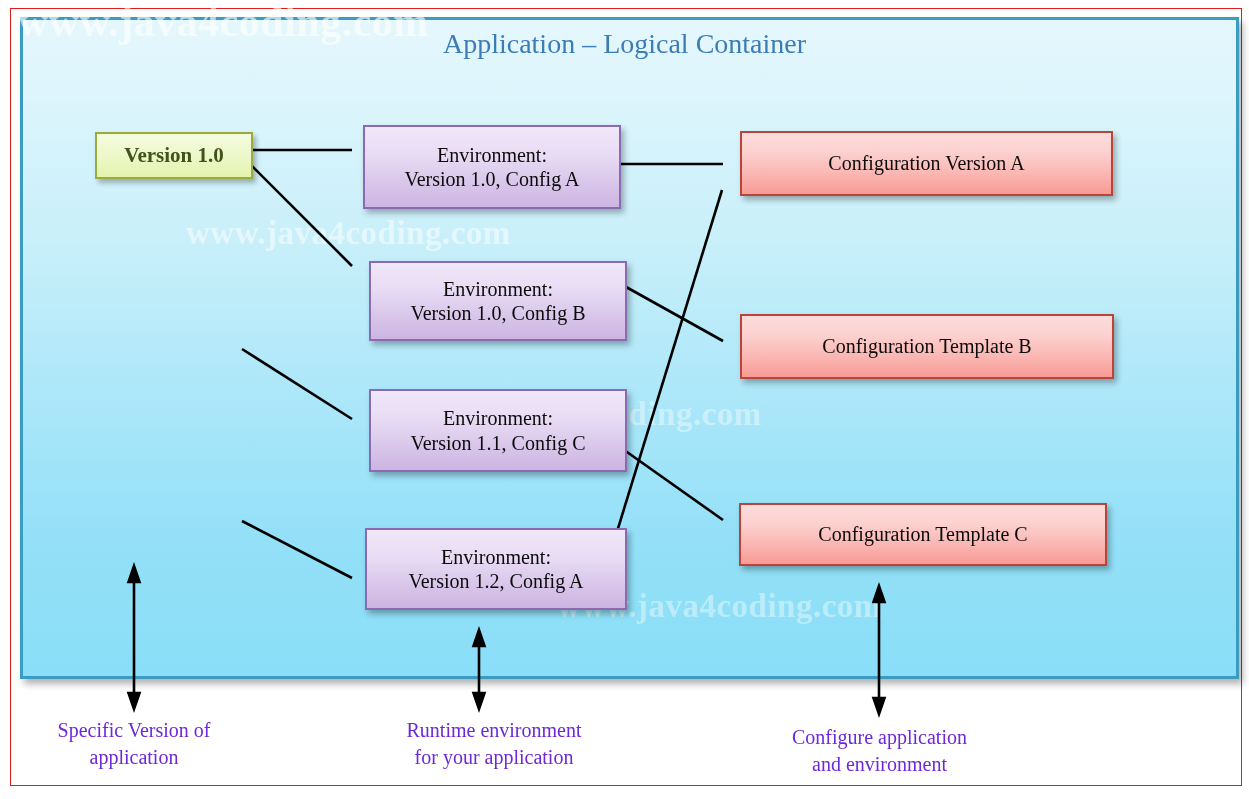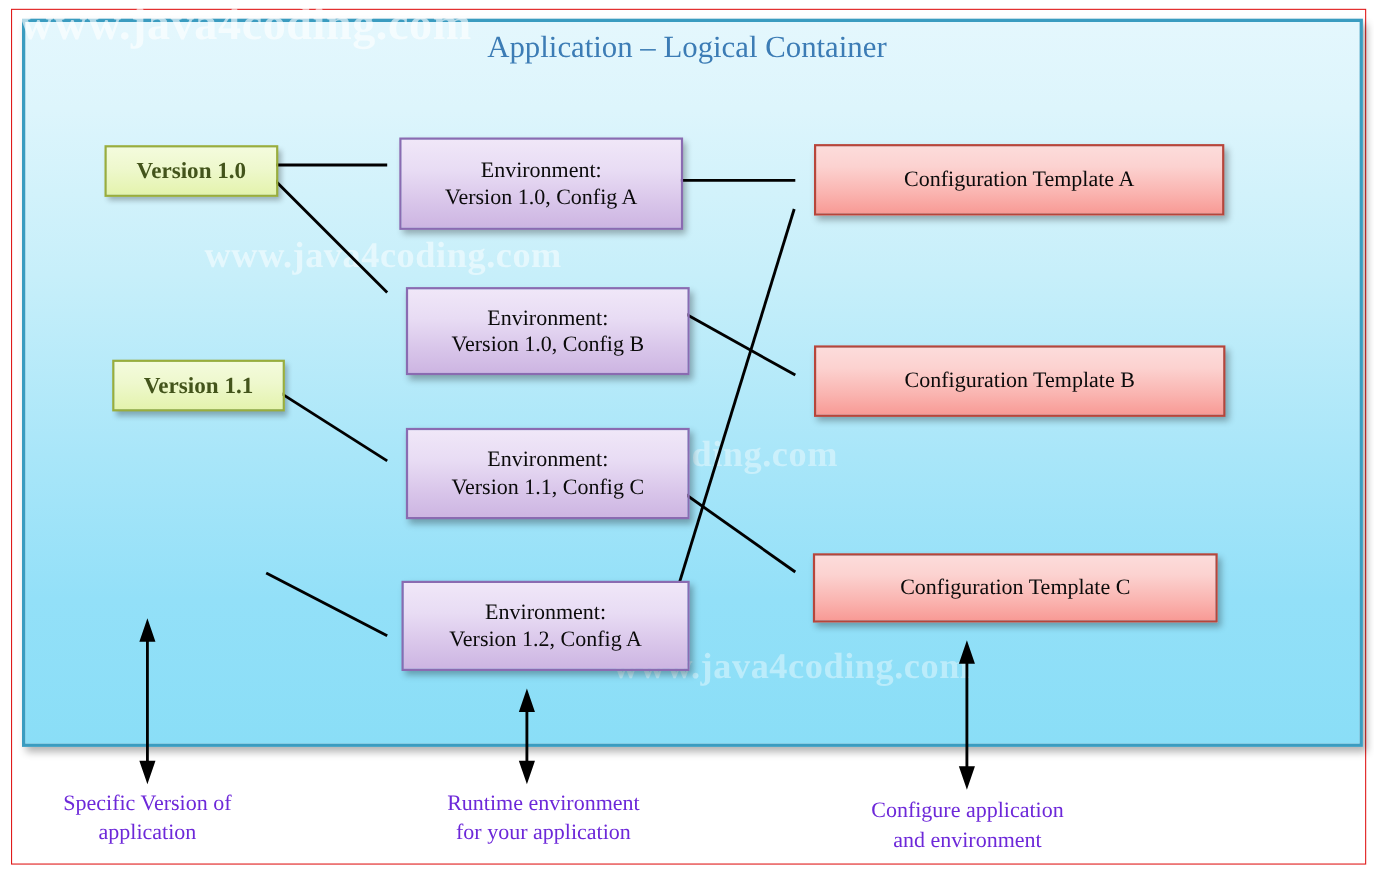--- a/index.html
+++ b/index.html
@@ -162,23 +162,20 @@
     <g stroke="#000" stroke-width="2.6" fill="#000">
       <line x1="879" y1="595" x2="879" y2="705"></line>
       <polygon points="879,586 873.5,602 884.5,602"></polygon>
       <polygon points="879,714 873.5,698 884.5,698"></polygon>
     </g>
   </svg>
 
   <div class="node version" style="left:78px;top:132px;width:158px;height:47px;">
     <span>Version 1.0</span>
   </div>
-  <div class="node version" style="left:85px;top:327px;width:157px;height:47px;">
-    <span>Version 1.1</span>
-  </div>
 
   <div class="node env" style="left:346px;top:125px;width:258px;height:84px;">
     <div>
       <span>Environment:</span>
       <span class="line2">Version 1.0, Config A</span>
     </div>
   </div>
   <div class="node env" style="left:352px;top:261px;width:258px;height:80px;">
     <div>
       <span>Environment:</span>
@@ -192,21 +189,21 @@
     </div>
   </div>
   <div class="node env" style="left:348px;top:528px;width:262px;height:82px;">
     <div>
       <span>Environment:</span>
       <span class="line2">Version 1.2, Config A</span>
     </div>
   </div>
 
   <div class="node config" style="left:723px;top:131px;width:373px;height:65px;">
-    <span>Configuration Template A</span>
+    <span>Configuration Version A</span>
   </div>
   <div class="node config" style="left:722px;top:503px;width:368px;height:63px;">
     <span>Configuration Template C</span>
   </div>
   <div class="node config" style="left:723px;top:314px;width:374px;height:65px;">
     <span>Configuration Template B</span>
   </div>
 
   <div class="caption" style="left:34px;top:717px;width:200px;">
     <span>Specific Version of</span><br>

